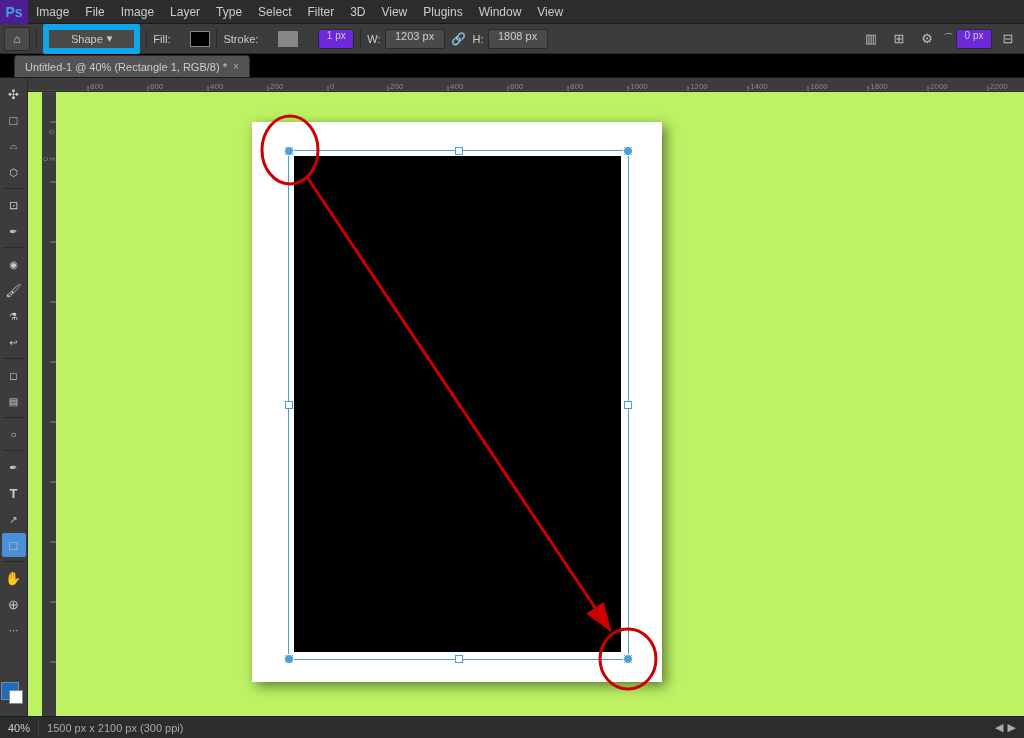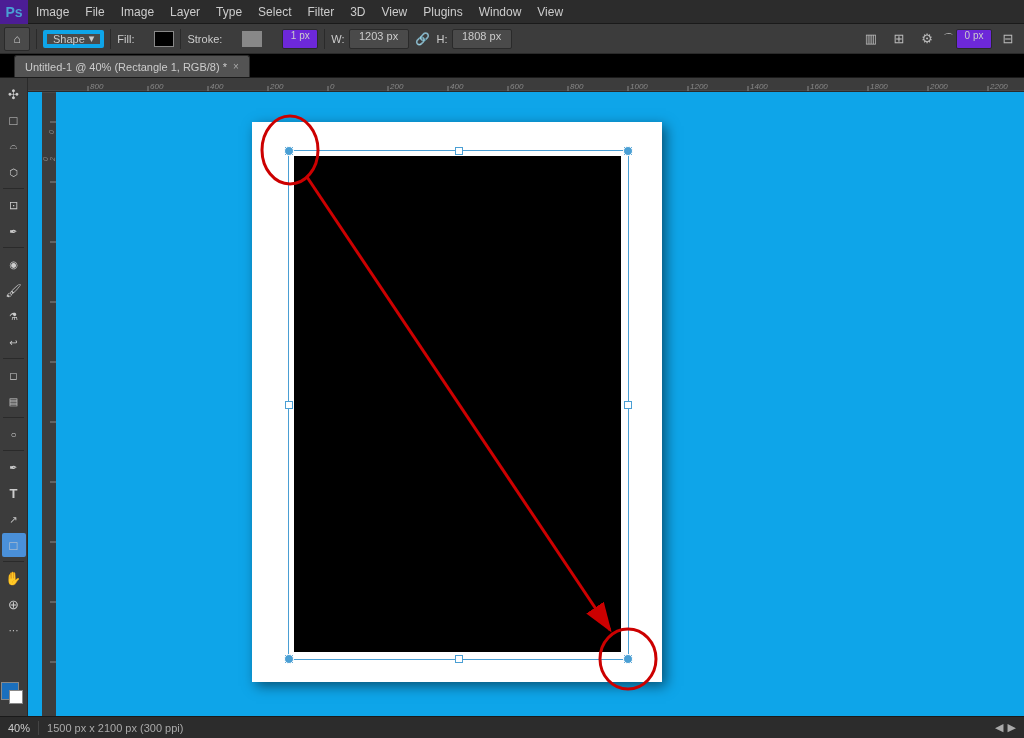--- a/index.html
+++ b/index.html
@@ -22,21 +22,21 @@
 
     
     #options-bar {
       width: 100%; height: 30px; background: #3c3c3c; display: flex; align-items: center;
       border-bottom: 1px solid #2a2a2a; padding: 0 4px; gap: 4px;
     }
     .options-home-btn {
       width: 26px; height: 24px; background: #4a4a4a; border: 1px solid #2a2a2a; display: flex; align-items: center; justify-content: center; cursor: pointer; border-radius: 2px;
     }
     .options-shape-dropdown {
-      background: #4a4a4a; border: 4px solid #0ea5e9; height: 18px; padding: 0 6px; color: #ccc; font-size: 11px; display: flex; align-items: center; cursor: pointer; border-radius: 2px; gap: 4px;
+      background: #4a4a4a; border: 6px solid #0ea5e9; height: 30px; padding: 0 22px; color: #ccc; font-size: 11px; display: flex; align-items: center; cursor: pointer; border-radius: 2px; gap: 4px;
     }
     .options-separator { width: 1px; height: 20px; background: #2a2a2a; margin: 0 2px; }
     .options-fill-box {
       display: flex; align-items: center; gap: 20px; font-size: 11px;
     }
     .color-swatch { width: 20px; height: 16px; background: #000; border: 1px solid #888; cursor: pointer; }
     .color-swatch-stroke { width: 20px; height: 16px; background: #888; border: 1px solid #888; cursor: pointer; }
     .options-px-input {
       background: #6d28d9; border: 1px solid #2a2a2a; height: 20px; width: 36px; color: #ccc; font-size: 10px; text-align: center; border-radius: 2px;
     }
@@ -73,21 +73,21 @@
       cursor: pointer; border-radius: 2px; color: #ccc; font-size: 13px;
     }
     .tool-btn.active { background: #4a90d9; }
     .tool-separator { width: 80%; height: 1px; background: #2a2a2a; margin: 2px 0; }
 
     
     .color-area { margin-top: auto; padding: 4px; display: flex; flex-direction: column; align-items: center; gap: 2px; }
 
     
     #canvas-area {
-      flex: 1; background: #0ea5e9; overflow: hidden; position: relative; font-style: italic;
+      flex: 1; background: #bef264; overflow: hidden; position: relative;
     }
 
     
     #top-ruler {
       height: 14px; background: #3c3c3c; border-bottom: 1px solid #2a2a2a; width: 100%; position: absolute; top: 0; left: 0;
       display: flex; align-items: center; overflow: hidden;
     }
 
     
     #canvas-container {

